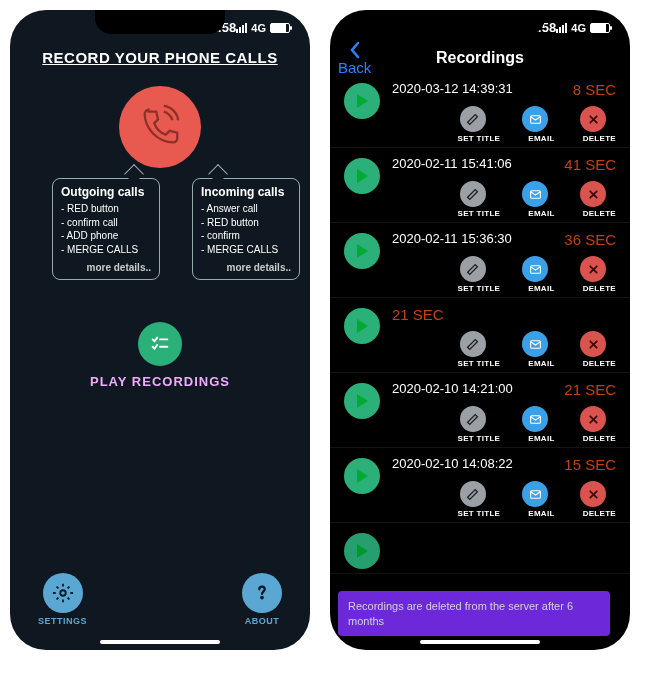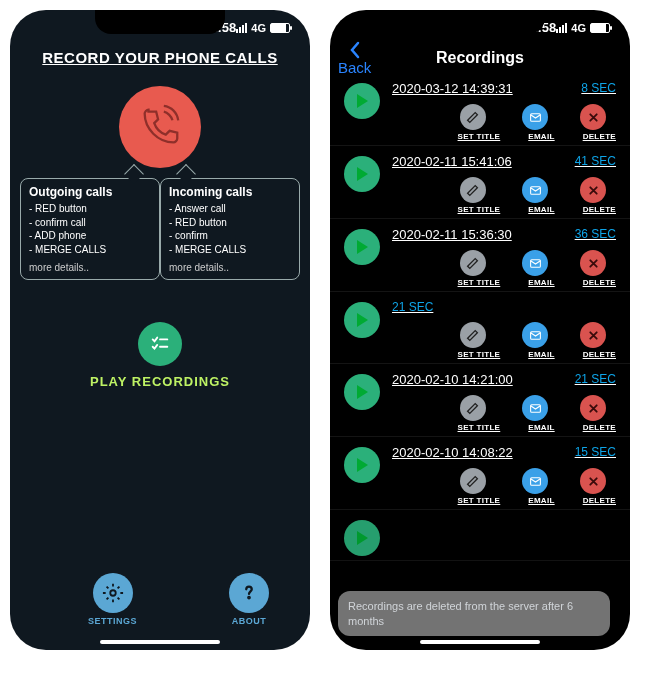--- a/index.html
+++ b/index.html
@@ -11,54 +11,54 @@
   .sig span { width:2px; background:#fff; }
   .sig span:nth-child(1){height:4px}.sig span:nth-child(2){height:6px}.sig span:nth-child(3){height:8px}.sig span:nth-child(4){height:10px}
   .batt { width:20px; height:10px; border:1px solid #fff; border-radius:2px; position:relative; }
   .batt::after{content:"";position:absolute;right:-3px;top:2px;width:2px;height:4px;background:#fff;border-radius:1px;}
   .batt i{display:block;height:100%;width:85%;background:#fff;}
   .notch { position:absolute; top:0; left:50%; transform:translateX(-50%); width:130px; height:24px; background:#000; border-radius:0 0 16px 16px; z-index:5;}
   .homebar { position:absolute; bottom:6px; left:50%; transform:translateX(-50%); width:120px; height:4px; background:#fff; border-radius:3px;}
   .title1 { text-align:center; font-size:15px; font-weight:700; letter-spacing:0.5px; margin-top:10px;text-decoration:underline; }
   .recbtn { width:82px; height:82px; border-radius:50%; background:#e85a4f; margin:20px auto 10px; display:flex; align-items:center; justify-content:center; }
   .bubbles { display:flex; justify-content:space-between; padding:0 10px; margin-top:4px; }
-  .bubble { width:144px; border:1px solid #9aa; border-radius:8px; padding:6px 8px 6px; position:relative; background:#0f1820; }
+  .bubble { width:144px; border:1px solid #9aa; border-radius:8px; padding:6px 8px 6px; position:relative; background:#0f1820;margin-left:32px; }
   .bubble .tail { position:absolute; top:-12px; width:14px; height:14px; background:#0f1820; border-left:1px solid #9aa; border-top:1px solid #9aa; transform:rotate(45deg); }
   .bubble.left .tail{ right:18px; }
   .bubble.right .tail{ left:18px; }
   .bubble h4 { font-size:12px; font-weight:700; margin-bottom:3px; }
   .bubble li { font-size:10px; list-style:none; line-height:1.35; }
   .bubble li::before { content:"- "; }
-  .bubble .more { font-size:10px; text-align:left; margin-top:6px; color:#ccc; }
+  .bubble .more { font-size:10px; text-align:right; margin-top:6px; color:#ccc;font-weight:bold; }
   .playbtn { width:44px; height:44px; border-radius:50%; background:#2bb07a; margin:42px auto 8px; display:flex; align-items:center; justify-content:center; }
-  .playlabel { text-align:center; color:#bef264; font-size:13px; font-weight:700; letter-spacing:1px; }
-  .footer { position:absolute; bottom:24px; left:0; right:0; display:flex; justify-content:space-between; padding:0 41px;margin-left:37px; }
+  .playlabel { text-align:center; color:#f0abfc; font-size:13px; font-weight:700; letter-spacing:1px; }
+  .footer { position:absolute; bottom:24px; left:0; right:0; display:flex; justify-content:space-between; padding:0 28px; }
   .ficon { text-align:center; }
   .ficon .circ{ width:40px; height:40px; border-radius:50%; background:#5ba7d4; margin:0 auto 3px; display:flex; align-items:center; justify-content:center; }
   .ficon .lbl{ font-size:9px; color:#5ba7d4; font-weight:600; letter-spacing:0.5px;}
   
   .navbar { display:flex; align-items:center; justify-content:center; position:relative; padding:6px 10px; margin-top:4px;}
   .navbar .back{ position:absolute; left:8px; color:#2a84ff; font-size:15px; display:flex; align-items:center;flex-direction:column; }
   .navbar .navtitle{ font-size:16px; font-weight:700; }
   .list { overflow:hidden; }
   .row { display:flex; align-items:flex-start; padding:8px 14px 4px; border-bottom:0.5px solid rgba(255,255,255,0.08); }
   .row.partial { opacity:0.9; }
   .play { flex:0 0 36px; width:36px; height:36px; border-radius:50%; background:#2bb07a; display:flex; align-items:center; justify-content:center; margin-top:2px;}
   .play svg{display:block}
-  .rowmain { flex:1; margin-left:12px;text-decoration:underline; }
+  .rowmain { flex:1; margin-left:12px; }
   .rowtop { display:flex; justify-content:space-between; font-size:13px; }
-  .rowtop .dur{ color:#0ea5e9; font-size:12px; }
+  .rowtop .dur{ color:#c2410c; font-size:15px; }
   .actions { display:flex; gap:16px; margin-top:8px; justify-content:flex-end;}
   .act { text-align:center; }
   .act .c{ width:26px; height:26px; border-radius:50%; display:flex; align-items:center; justify-content:center; margin:0 auto 2px; }
   .act .c.grey{background:#9aa0a6;}
   .act .c.blue{background:#3aa0e8;}
   .act .c.red{background:#d9534f;}
   .act .albl{ font-size:8px; font-weight:600; letter-spacing:0.3px;padding-left:12px; }
-  .toast { position:absolute; bottom:14px; left:8px; right:20px; background:#737373; color:#d0d4d8; font-size:11px; padding:8px 10px; border-radius:12px; line-height:1.3;}
+  .toast { position:absolute; bottom:14px; left:8px; right:20px; background:#6d28d9; color:#d0d4d8; font-size:11px; padding:8px 10px; border-radius:4px; line-height:1.3;}
 </style>
 </head>
 <body>
 
 <div class="phone">
   <div class="notch"></div>
   <div class="statusbar">
     <span>11:58</span>
     <div class="right">
       <span class="sig">

